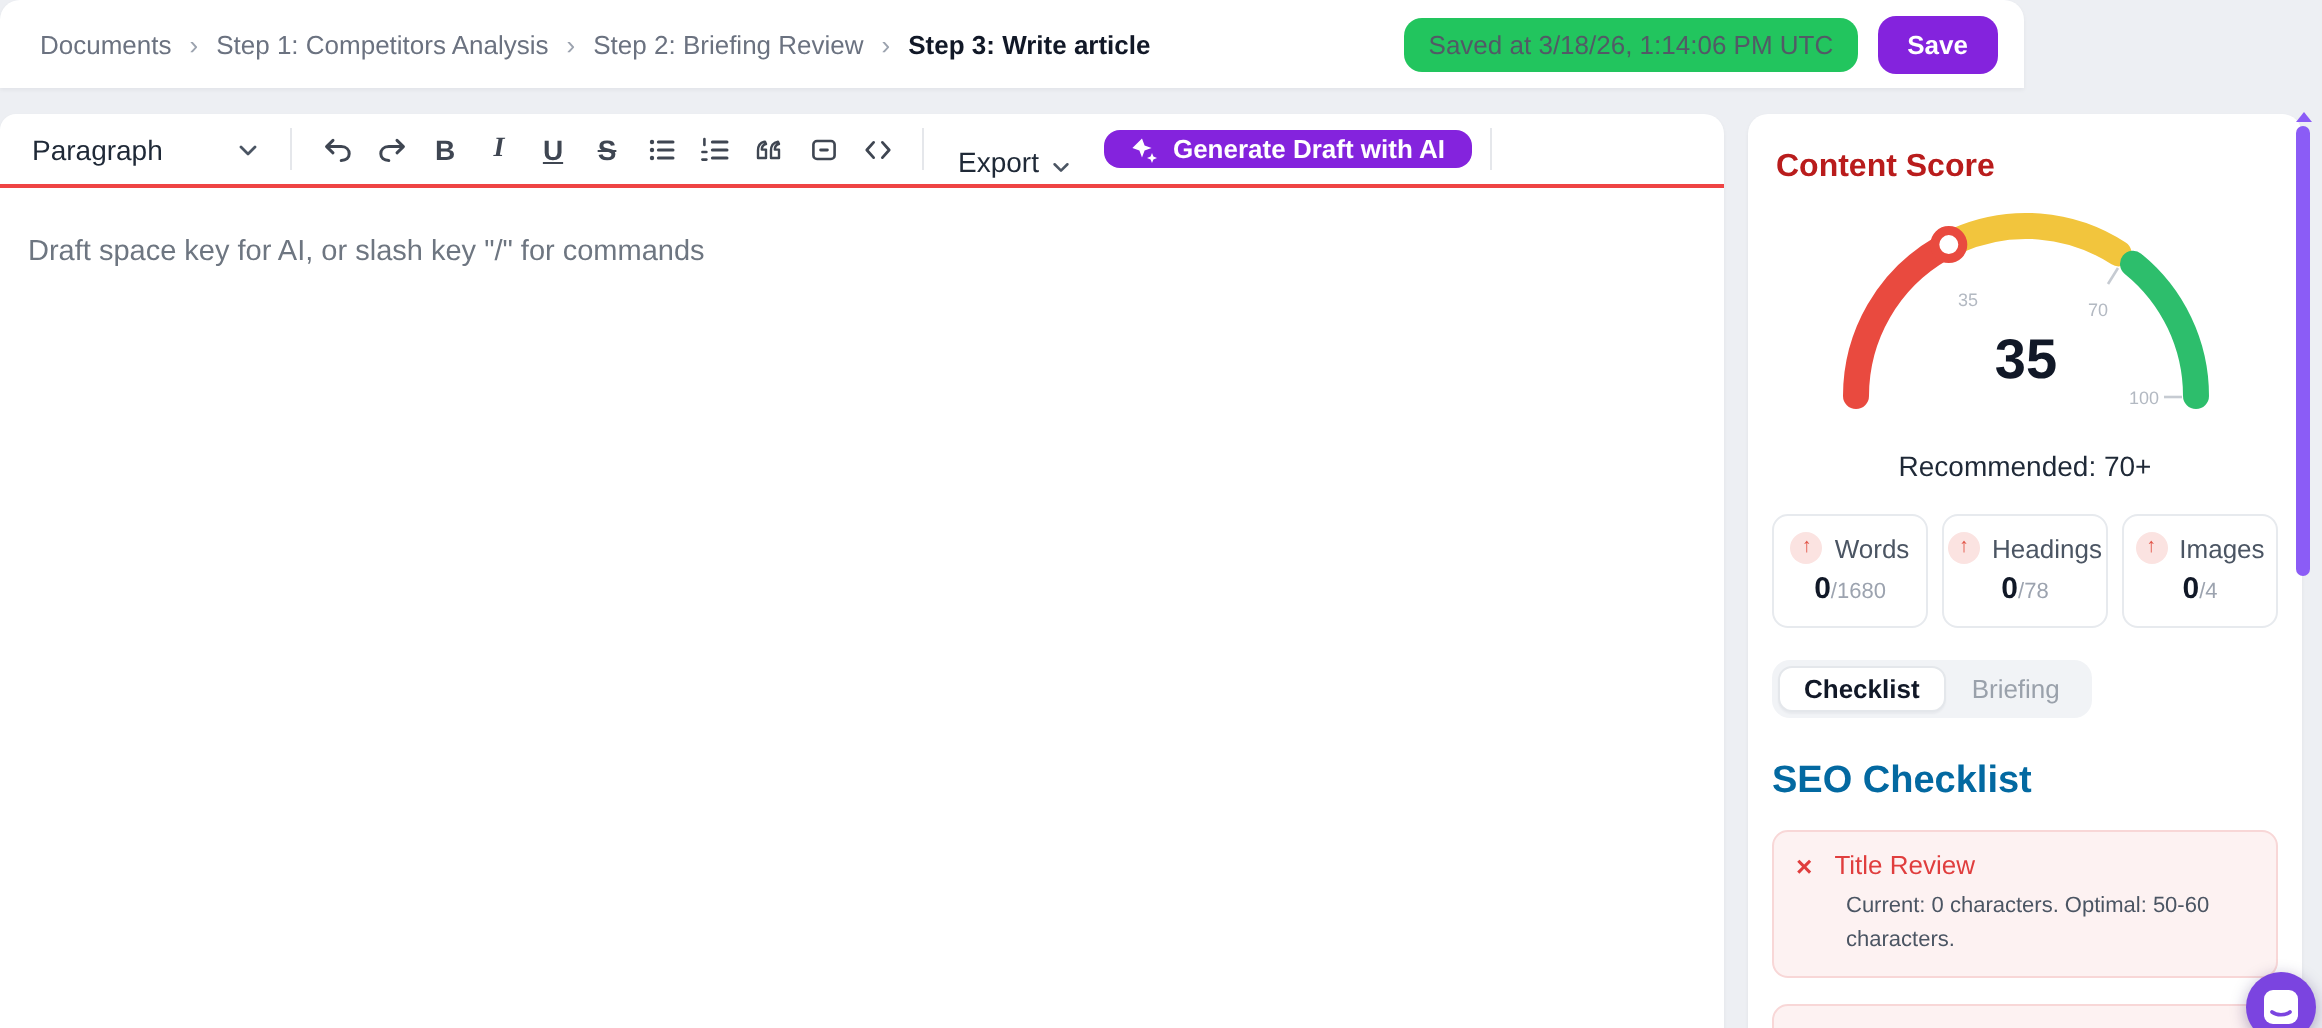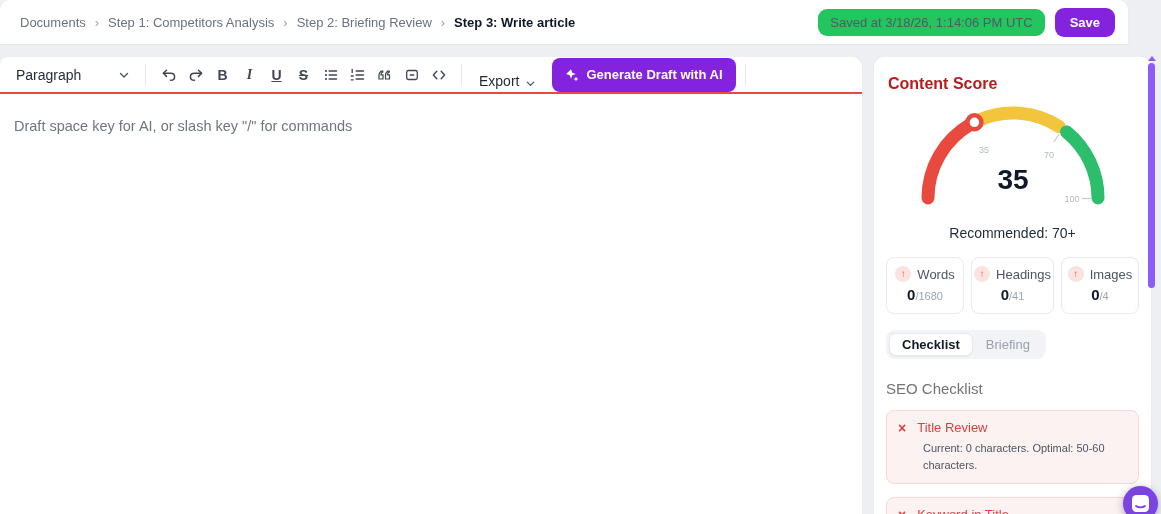--- a/index.html
+++ b/index.html
@@ -6,21 +6,21 @@
   html,body { width:1161px; height:514px; overflow:hidden; }
   body {
     position:relative;
     font-family:"Liberation Sans","DejaVu Sans",sans-serif;
     background:#edeff3;
     color:#111827;
   }
 
   
   .header {
-    position:absolute; left:0; top:0; width:1128px; height:44px;
+    position:absolute; left:0; top:0; width:1012px; height:44px;
     background:#ffffff; display:flex; align-items:center;
     justify-content:space-between; padding:0 13px 0 20px;
     border-radius:10px 10px 0 0;
     box-shadow:0 1px 2px rgba(20,24,40,.05);
   }
   .breadcrumb { display:flex; align-items:center; gap:9px; font-size:13px; color:#6b7280; }
   .crumb { white-space:nowrap; }
   .crumb-sep { color:#9ca3af; font-size:13px; }
   .crumb.current { color:#111827; font-weight:700; }
   .header-right { display:flex; align-items:center; gap:10px; }
@@ -60,21 +60,21 @@
   .tb-u { text-decoration:underline; font-size:14px; font-weight:600;}
   .tb-s { text-decoration:line-through; font-size:14px; font-weight:600;}
   .export-btn {
     display:flex; align-items:flex-end; gap:6px; font-size:14px; color:#1f2937;
     padding:0 8px; height:28px; cursor:pointer; border-radius:6px;
   }
   .generate-btn {
     display:flex; align-items:center; gap:7px;
     background:#8423dd; color:#fff; border:none; cursor:pointer;
     font-size:13px; font-weight:700; font-family:inherit;
-    height:34px; padding:0 13px; border-radius:8px; margin-left:8px;
+    height:19px; padding:0 13px; border-radius:8px; margin-left:8px;
   }
   .editor-body { padding:24px 14px; }
   .placeholder { font-size:14.5px; color:#6e7681; }
 
   
   .sidebar {
     position:absolute; left:874px; top:57px; width:277px; height:560px;
     background:#ffffff; border-radius:10px;
     box-shadow:0 1px 2px rgba(20,24,40,.05);
     padding:12px;
@@ -106,21 +106,21 @@
     display:inline-flex; background:#f1f3f6; border-radius:9px; padding:3px; margin-top:16px;
   }
   .tab {
     font-size:13px; padding:4px 13px; border-radius:7px; cursor:pointer; color:#9aa1ab;
   }
   .tab.active {
     background:#fff; color:#111827; font-weight:600;
     border:1px solid #e4e7eb; padding:3px 12px;
     box-shadow:0 1px 1px rgba(20,24,40,.04);
   }
-  .checklist-title { font-size:15px; font-weight:400; color:#737373; margin-top:21px; }
+  .checklist-title { font-size:19px; font-weight:700; color:#0369a1; margin-top:21px; }
   .check-card {
     background:#fdf2f2; border:1px solid #f8d7d7; border-radius:8px;
     padding:9px 11px 10px; margin-top:13px;
   }
   .check-head { display:flex; align-items:center; gap:11px; }
   .check-x { color:#e03e3e; font-size:14px; font-weight:700; line-height:1; }
   .check-title { color:#e03e3e; font-size:13px; font-weight:500; }
   .check-desc { margin:5px 0 0 25px; font-size:11px; color:#4b5563; line-height:1.5; }
 
   
@@ -289,21 +289,21 @@
       <div class="stat-value-line">
         <span class="stat-value">0</span><span class="stat-target">/1680</span>
       </div>
     </div>
     <div class="stat-card">
       <div class="stat-top">
         <span class="stat-icon">↑</span>
         <span class="stat-label">Headings</span>
       </div>
       <div class="stat-value-line">
-        <span class="stat-value">0</span><span class="stat-target">/41</span>
+        <span class="stat-value">0</span><span class="stat-target">/78</span>
       </div>
     </div>
     <div class="stat-card">
       <div class="stat-top">
         <span class="stat-icon">↑</span>
         <span class="stat-label">Images</span>
       </div>
       <div class="stat-value-line">
         <span class="stat-value">0</span><span class="stat-target">/4</span>
       </div>

